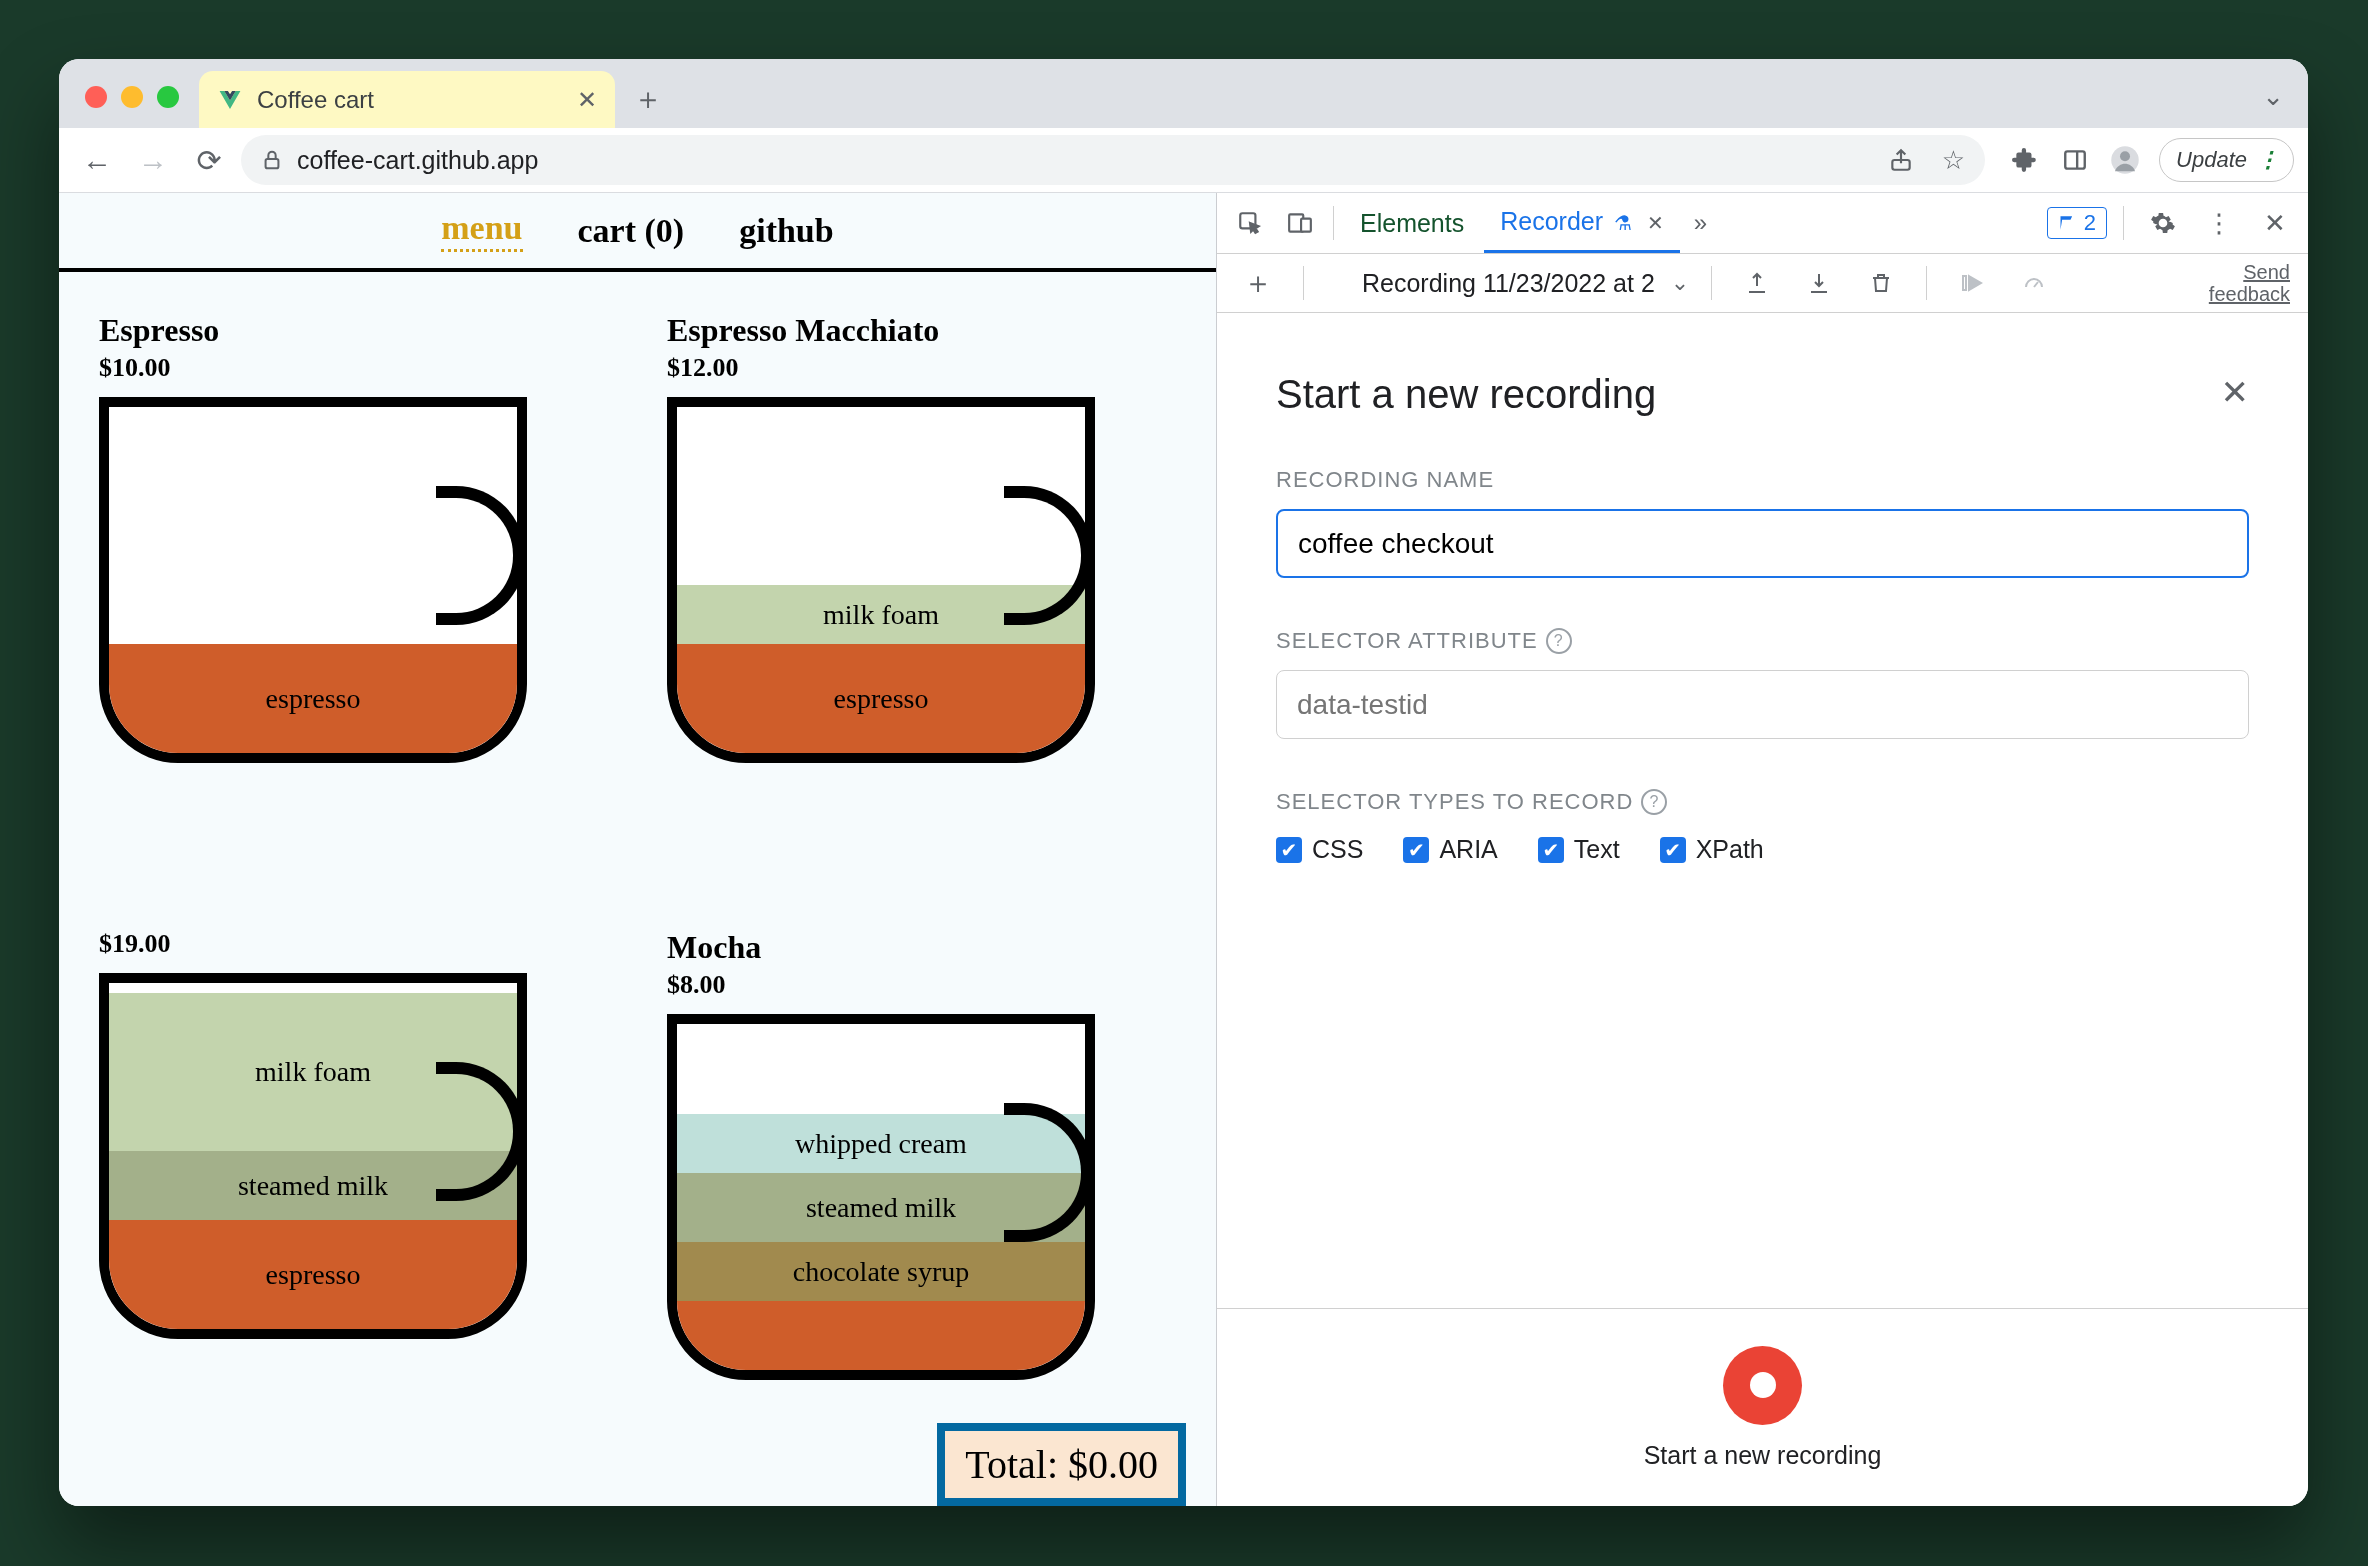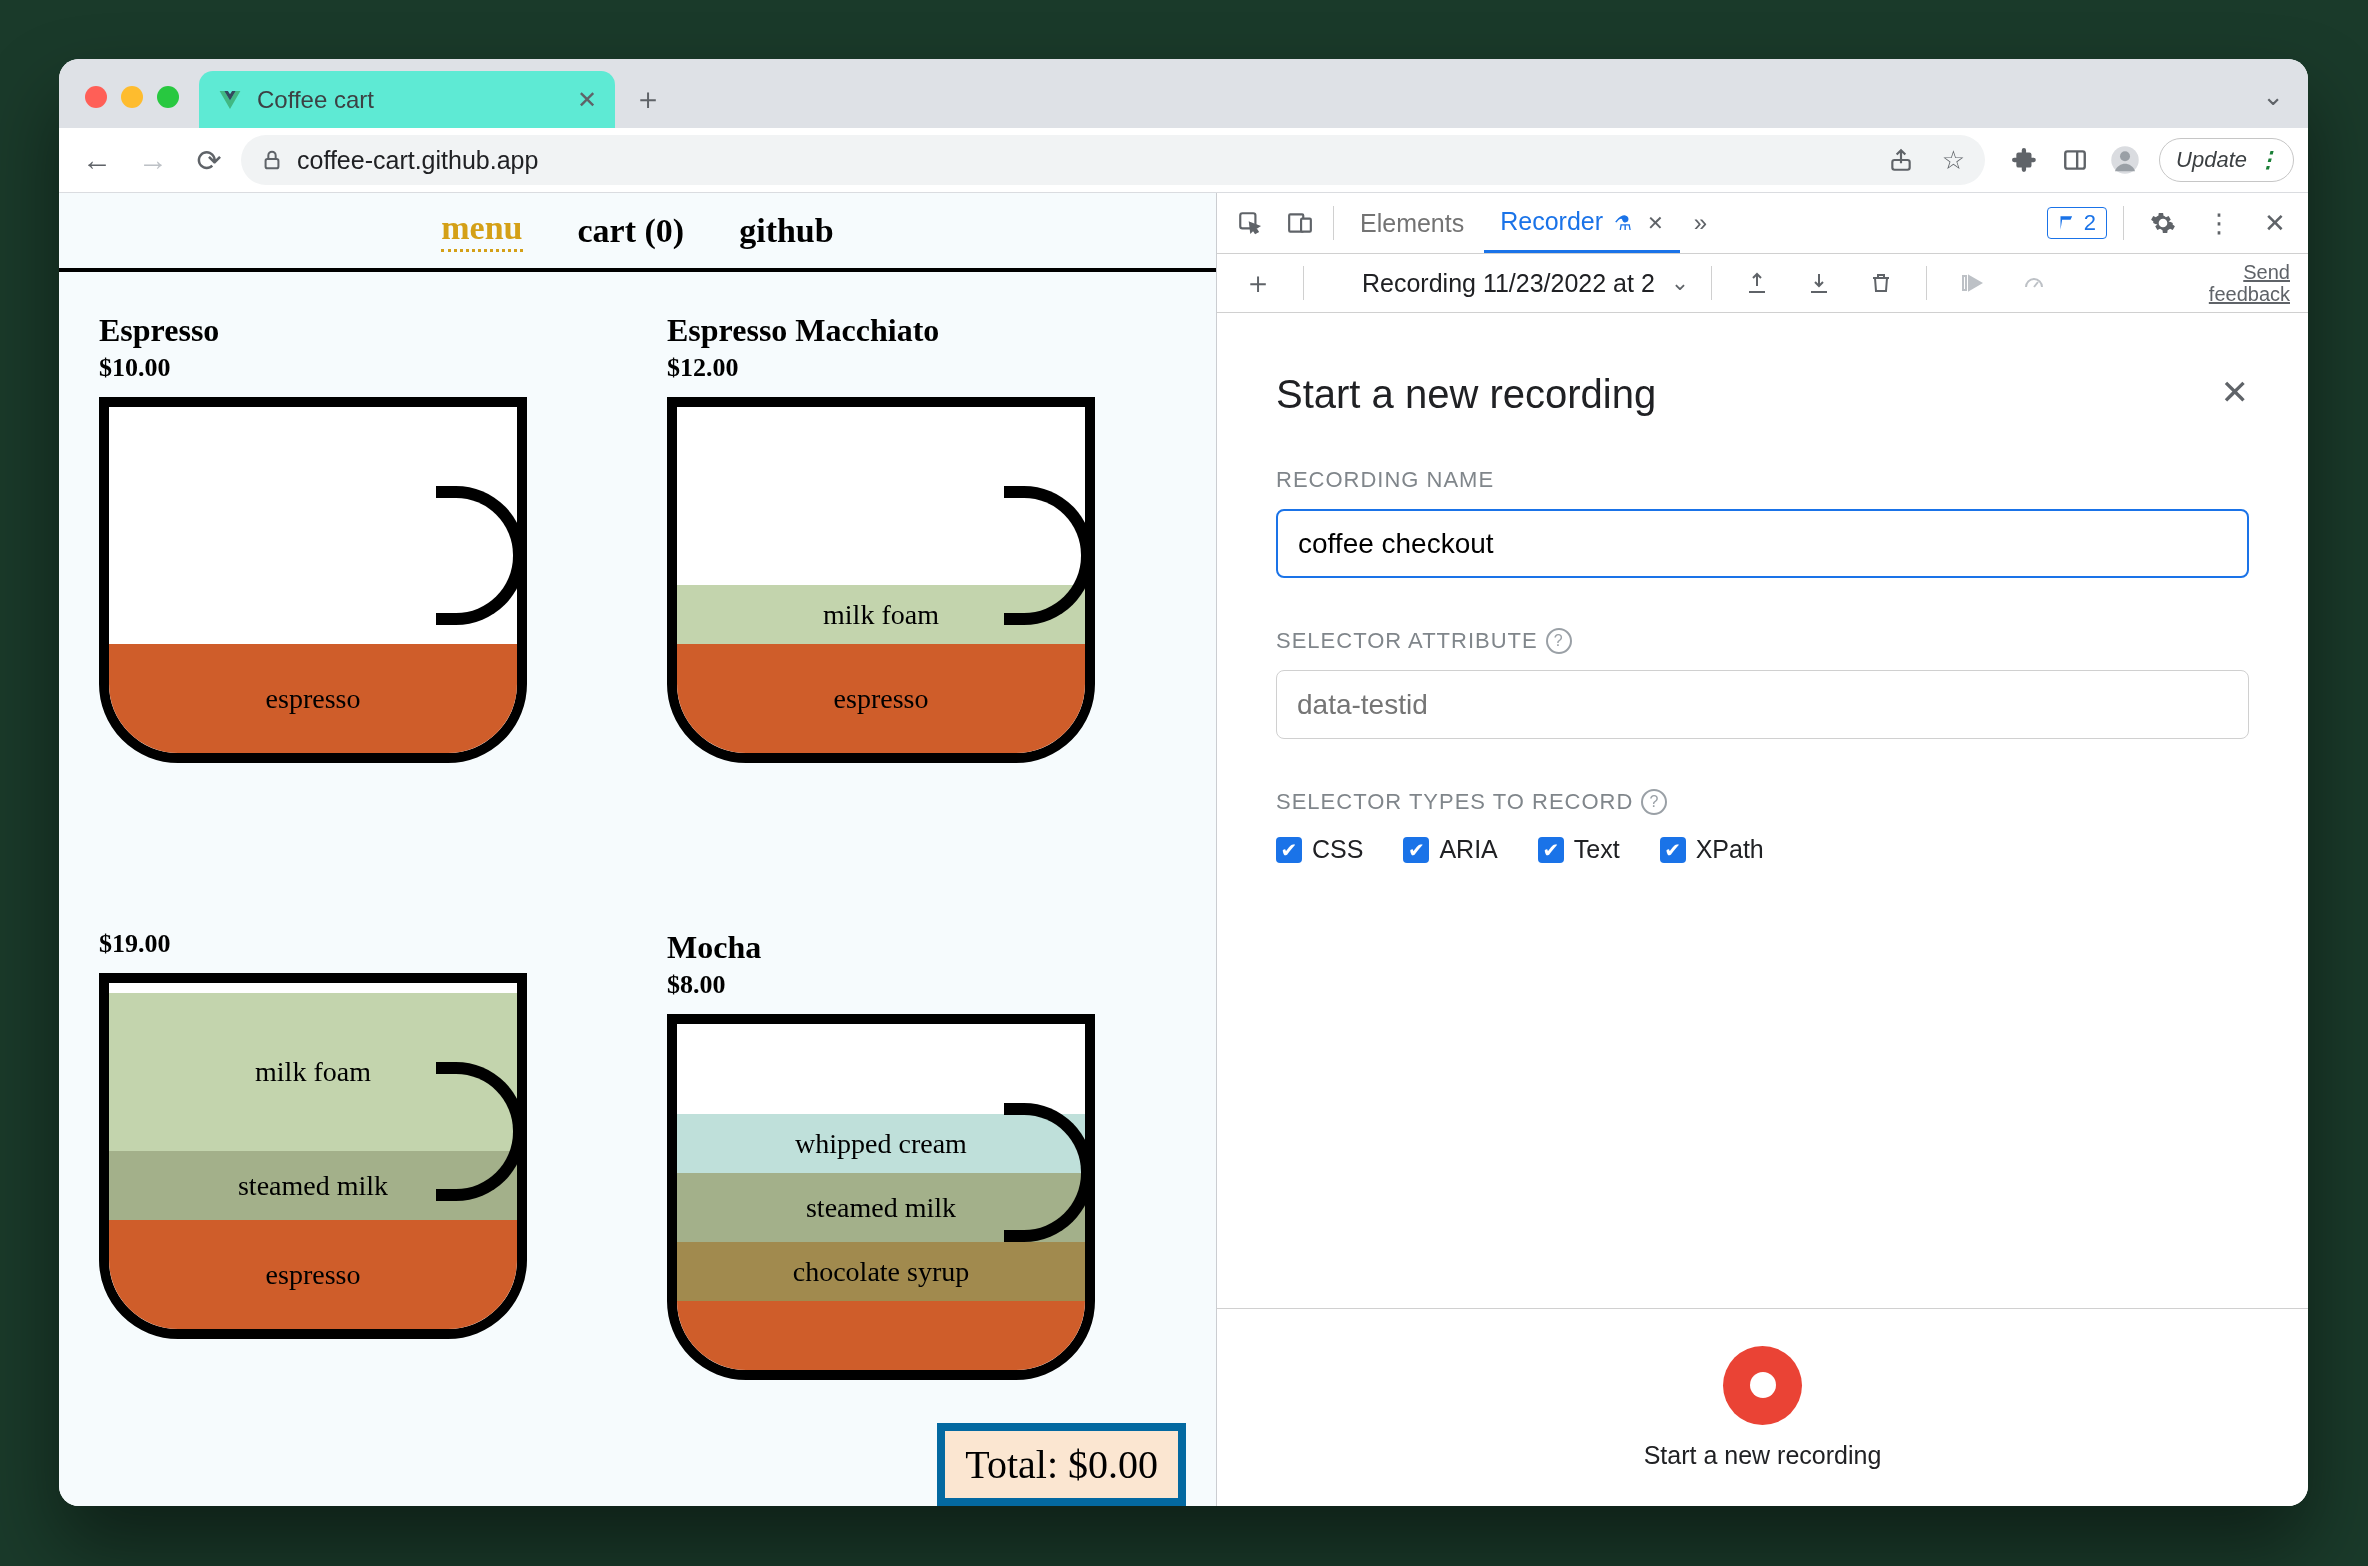--- a/index.html
+++ b/index.html
@@ -11,21 +11,21 @@
     display: flex; flex-direction: column; overflow: hidden; position: relative;
   }
   
   .titlebar { height: 69px; background: #dee1e6; display: flex; align-items: flex-end; padding-left: 20px; }
   .traffic { display: flex; gap: 14px; align-items: center; padding-bottom: 20px; padding-left: 6px; padding-right: 20px;}
   .dot { width: 22px; height: 22px; border-radius: 50%; }
   .dot.red { background: #ff5f57; }
   .dot.yellow { background: #febc2e; }
   .dot.green { background: #28c840; }
   .tab {
-    background: #5eead4; height: 57px; border-radius: 14px 14px 0 0; display: flex; align-items:center;
+    background: #fef9c3; height: 57px; border-radius: 14px 14px 0 0; display: flex; align-items:center;
     padding: 0 18px; gap: 14px; min-width: 416px; position: relative;
   }
   .tab .favicon { width: 26px; height: 26px; }
   .tab .title { font-size: 24px; color: #3c4043; }
   .tab .close { margin-left: auto; font-size: 24px; color: #5f6368; }
   .newtab { width: 50px; height: 50px; display:flex; align-items:center; justify-content:center; color:#5f6368; font-size:30px; margin-left:8px; margin-bottom:4px;}
   .titlebar .chev { margin-left:auto; padding: 0 24px 16px 0; color:#5f6368; font-size:26px;}
   
   .urlbar { height: 65px; background: #fff; border-bottom: 1px solid #dadce0; display:flex; align-items:center; padding: 0 14px; gap: 8px;}
   .navbtn { width: 48px; height:48px; display:flex; align-items:center; justify-content:center; color:#5f6368; font-size:30px; border-radius:50%;}
@@ -59,21 +59,21 @@
   .l-milkfoam-big { background:#c3d4ad; height:158px;}
   .l-steamed  { background:#a3b08a; height:69px;}
   .l-choco    { background:#a18a4e; height:59px;}
   .l-whip     { background:#bfe0da; height:59px;}
   .totalbox { position:absolute; right:30px; bottom:0px; background:#fbe6d1; border:8px solid #0369a1; padding:10px 20px; font-family: Georgia, serif; font-size:40px;}
 
   
   .dt-tabbar { height:61px; border-bottom:1px solid #d0d0d0; display:flex; align-items:center; padding:0 10px; gap:4px;}
   .dt-ic { width:46px; height:46px; display:flex; align-items:center;justify-content:center; color:#5f6368;}
   .dt-sep { width:1px; height:34px; background:#d0d0d0; margin:0 6px;}
-  .dt-tab { font-size:25px; color:#737373; padding:14px 16px; }
+  .dt-tab { font-size:25px; color:#14532d; padding:14px 16px; }
   .dt-tab.active { color:#1a73e8; border-bottom:3px solid #1a73e8; }
   .dt-tab .beaker { font-size:20px; margin-left:4px;}
   .dt-tab .x { margin-left:8px; color:#5f6368; font-size:20px;}
   .dt-more { font-size:24px; color:#5f6368; padding:0 10px;}
   .dt-right { margin-left:auto; display:flex; align-items:center; gap:10px;}
   .issuebadge { display:flex; align-items:center; gap:6px; color:#1a73e8; border:1px solid #1a73e8; border-radius:4px; padding:2px 10px; font-size:22px;}
   .dt-toolbar { height:59px; border-bottom:1px solid #d0d0d0; display:flex; align-items:center; padding:0 18px; gap:16px; color:#5f6368;}
   .dt-toolbar .recname { font-size:25px; color:#202124; flex:0 0 auto;margin-left:36px;}
   .feedback { margin-left:auto; text-align:right; font-size:20px; text-decoration:underline; color:#5f6368; line-height:1.1;}
 

